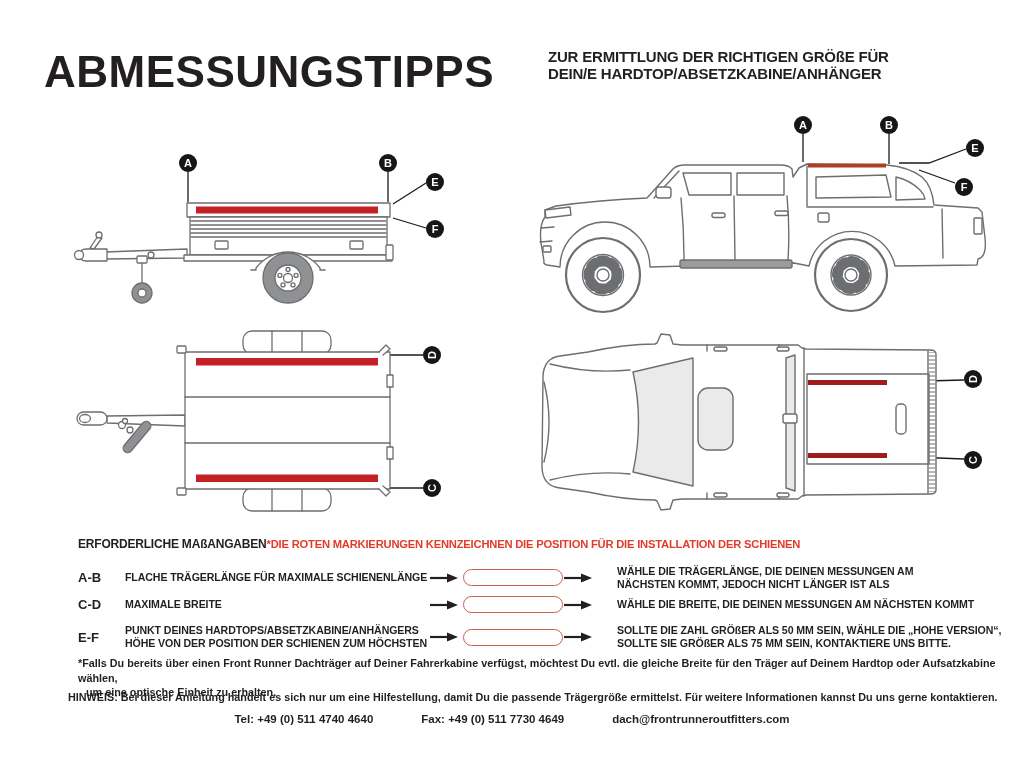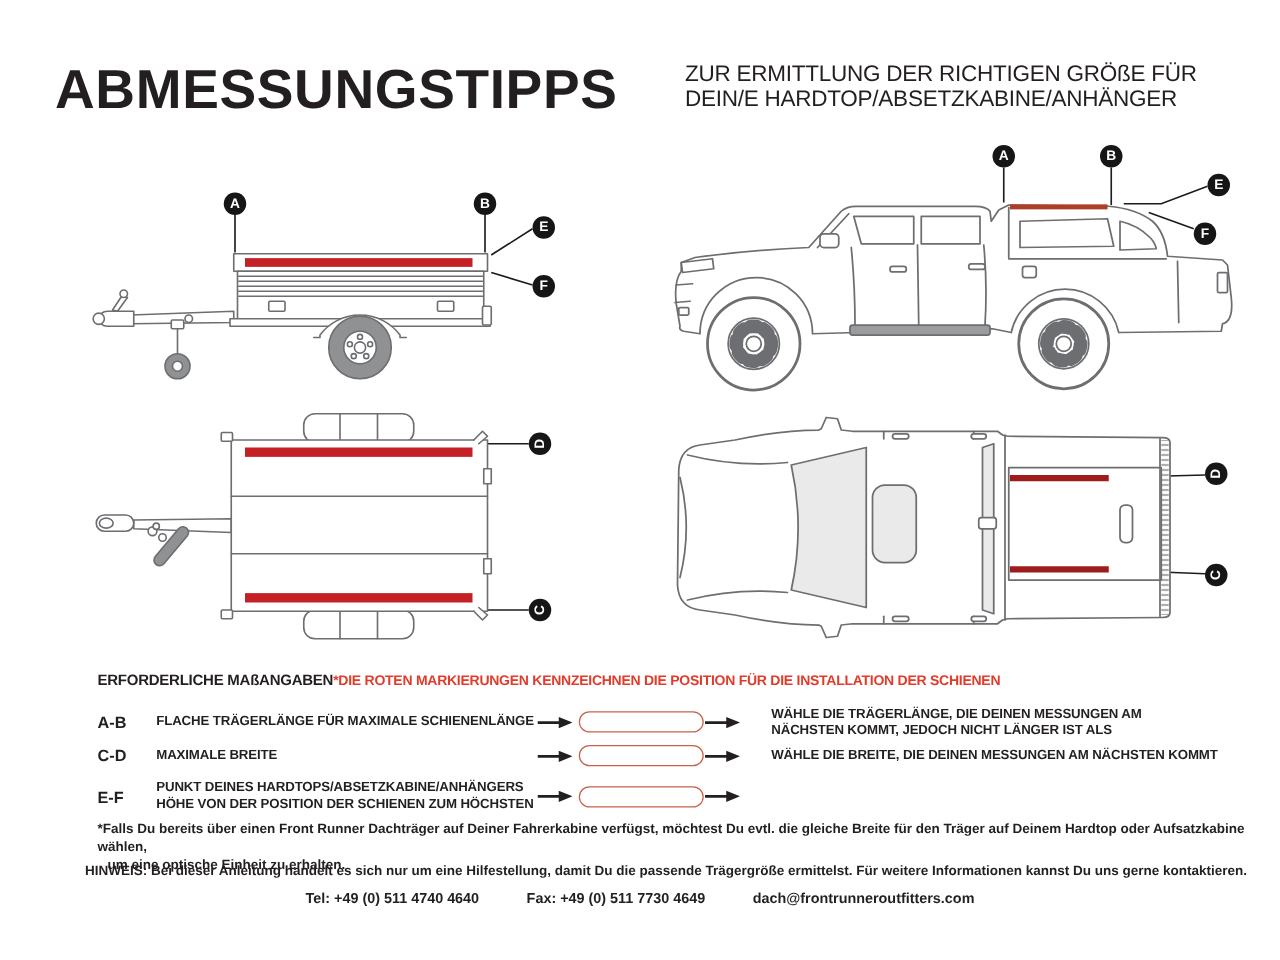--- a/index.html
+++ b/index.html
@@ -1,42 +1,42 @@
 <!DOCTYPE html>
 <html><head>
 <meta charset="utf-8">
 <style>
   *{margin:0;padding:0;box-sizing:border-box}
   html,body{width:1024px;height:768px}
   body{position:relative;background:#fff;color:#231f20;overflow:hidden;
        font-family:"Liberation Sans","DejaVu Sans",sans-serif}
   .abs{position:absolute}
   .title{left:44px;top:50px;font-size:44px;font-weight:900;letter-spacing:.5px;line-height:1}
-  .subtitle{left:548px;top:49px;font-size:18px;font-weight:normal;line-height:1.13;letter-spacing:-.2px}
+  .subtitle{left:548px;top:49px;font-size:15px;font-weight:bold;line-height:1.13;letter-spacing:-.2px}
   .diagram{position:absolute}
   .badge{position:absolute;width:18px;height:18px;border-radius:50%;background:#161616;color:#fff;
          display:flex;align-items:center;justify-content:center;font-size:11px;font-weight:bold;z-index:5;
          font-family:"Liberation Sans","DejaVu Sans",sans-serif}
   .badge.rot span{display:inline-block;transform:rotate(-90deg)}
   .m-section{position:absolute;left:78px;top:537px;width:910px}
   .m-head{display:flex;align-items:baseline}
   .m-head .h1{font-size:12px;font-weight:bold;letter-spacing:-.2px}
   .m-head .h2{font-size:11.2px;font-weight:bold;color:#e23b2a;letter-spacing:-.2px}
   .m-grid{margin-top:13px;display:grid;grid-template-columns:47px 305px 33px 101px 39px auto;
           grid-template-rows:27px 27px 38px;align-items:center}
   .m-id{font-size:13px;font-weight:bold}
   .m-desc,.m-result{font-size:10.6px;font-weight:bold;line-height:1.2;letter-spacing:-.1px}
   .m-desc div,.m-result div{white-space:nowrap}
   .m-result{padding-left:14px}
   .pill{width:100px;height:17px;border:1.6px solid #c9604a;border-radius:9px;background:#fff}
   .arrow{display:flex;align-items:center}
   .footnote{left:78px;top:656px;font-size:10.8px;font-weight:bold;line-height:1.35}
   .footnote .l2{padding-left:8px}
   .hint{left:68px;top:691px;font-size:10.8px;font-weight:bold}
-  .footer{left:0;top:713px;width:1024px;display:flex;justify-content:center;gap:38px;
+  .footer{left:0;top:713px;width:1024px;display:flex;justify-content:center;gap:48px;
           font-size:11.5px;font-weight:bold}
 </style>
 </head>
 <body>
 
 <div class="abs title">ABMESSUNGSTIPPS</div>
 <div class="abs subtitle">
   <div>ZUR ERMITTLUNG DER RICHTIGEN GRÖßE FÜR</div>
   <div>DEIN/E HARDTOP/ABSETZKABINE/ANHÄNGER</div>
 </div>
@@ -331,20 +331,24 @@
           <polygon points="17,0.5 28,5 17,9.5" fill="#231f20"></polygon>
         </svg>
     </div>
     <div class="pill"></div>
     <div class="arrow">
       <svg width="28" height="10" viewBox="0 0 28 10">
           <line x1="0" y1="5" x2="18" y2="5" stroke="#231f20" stroke-width="2.2"></line>
           <polygon points="17,0.5 28,5 17,9.5" fill="#231f20"></polygon>
         </svg>
     </div>
+    <div class="m-result">
+      <div>SOLLTE DIE ZAHL GRÖßER ALS 50 MM SEIN, WÄHLE DIE „HOHE VERSION“,</div>
+      <div>SOLLTE SIE GRÖßER ALS 75 MM SEIN, KONTAKTIERE UNS BITTE.</div>
+    </div>
 
   </div>
 </div>
 
 <div class="abs footnote">
   <div>*Falls Du bereits über einen Front Runner Dachträger auf Deiner Fahrerkabine verfügst, möchtest Du evtl. die gleiche Breite für den Träger auf Deinem Hardtop oder Aufsatzkabine wählen,</div>
   <div class="l2">um eine optische Einheit zu erhalten.</div>
 </div>
 
 <div class="abs hint">HINWEIS: Bei dieser Anleitung handelt es sich nur um eine Hilfestellung, damit Du die passende Trägergröße ermittelst. Für weitere Informationen kannst Du uns gerne kontaktieren.</div>

